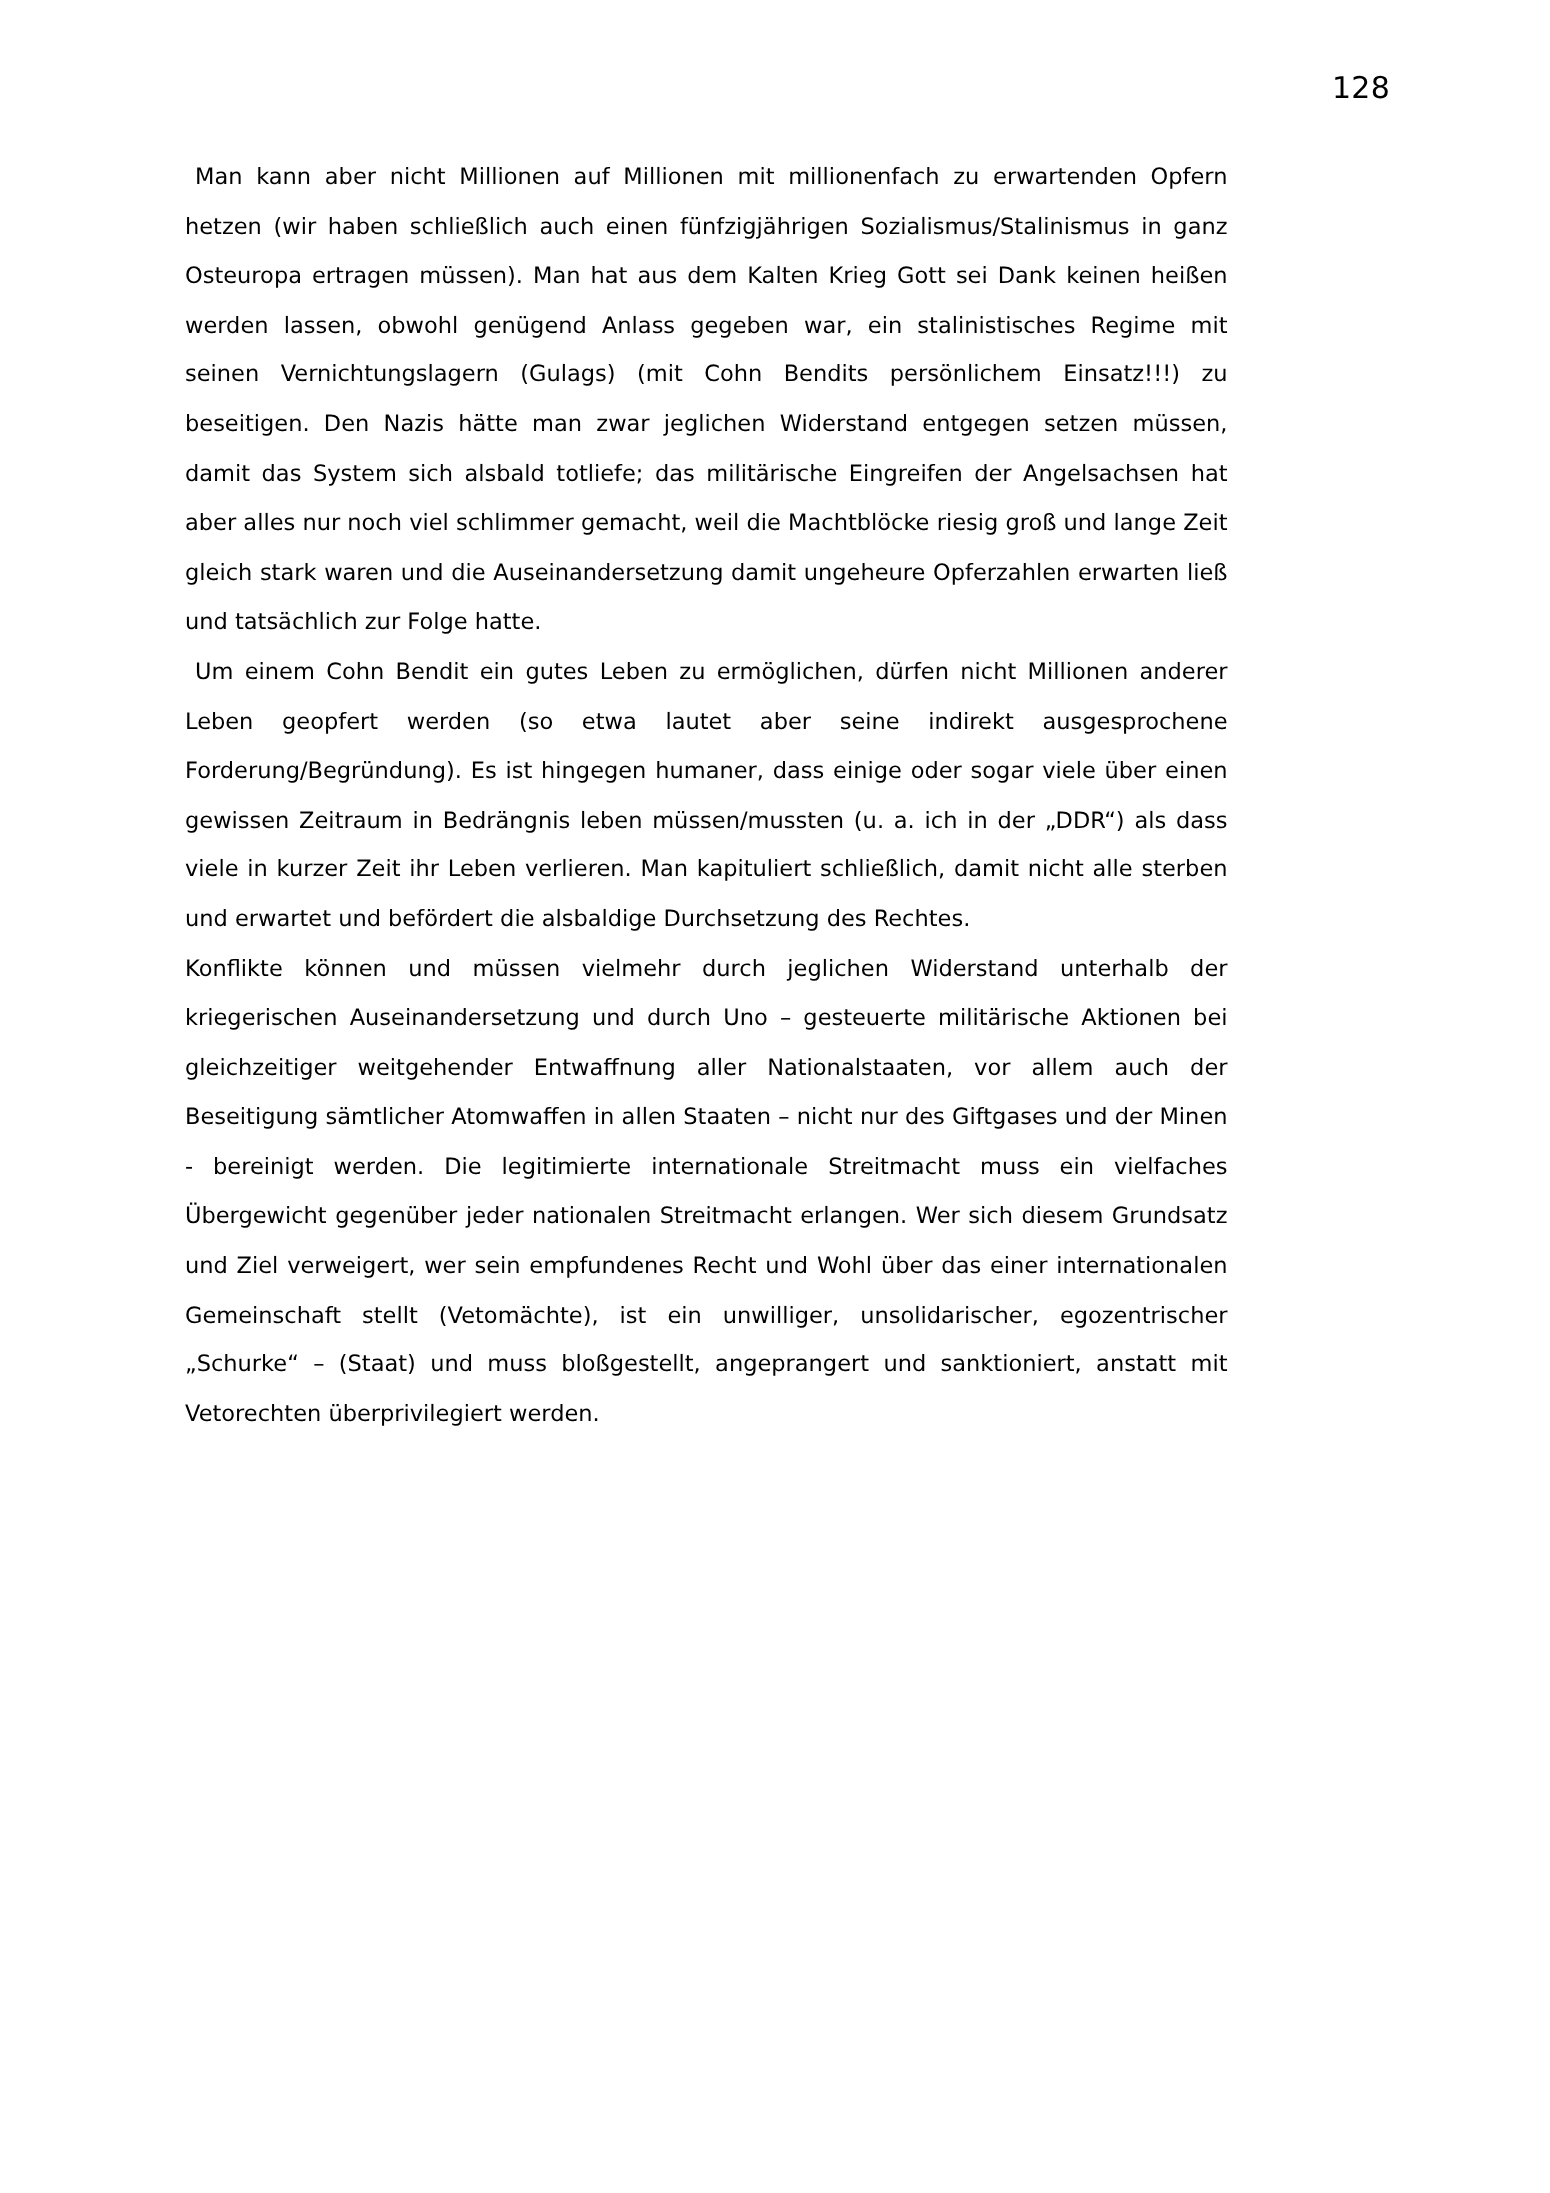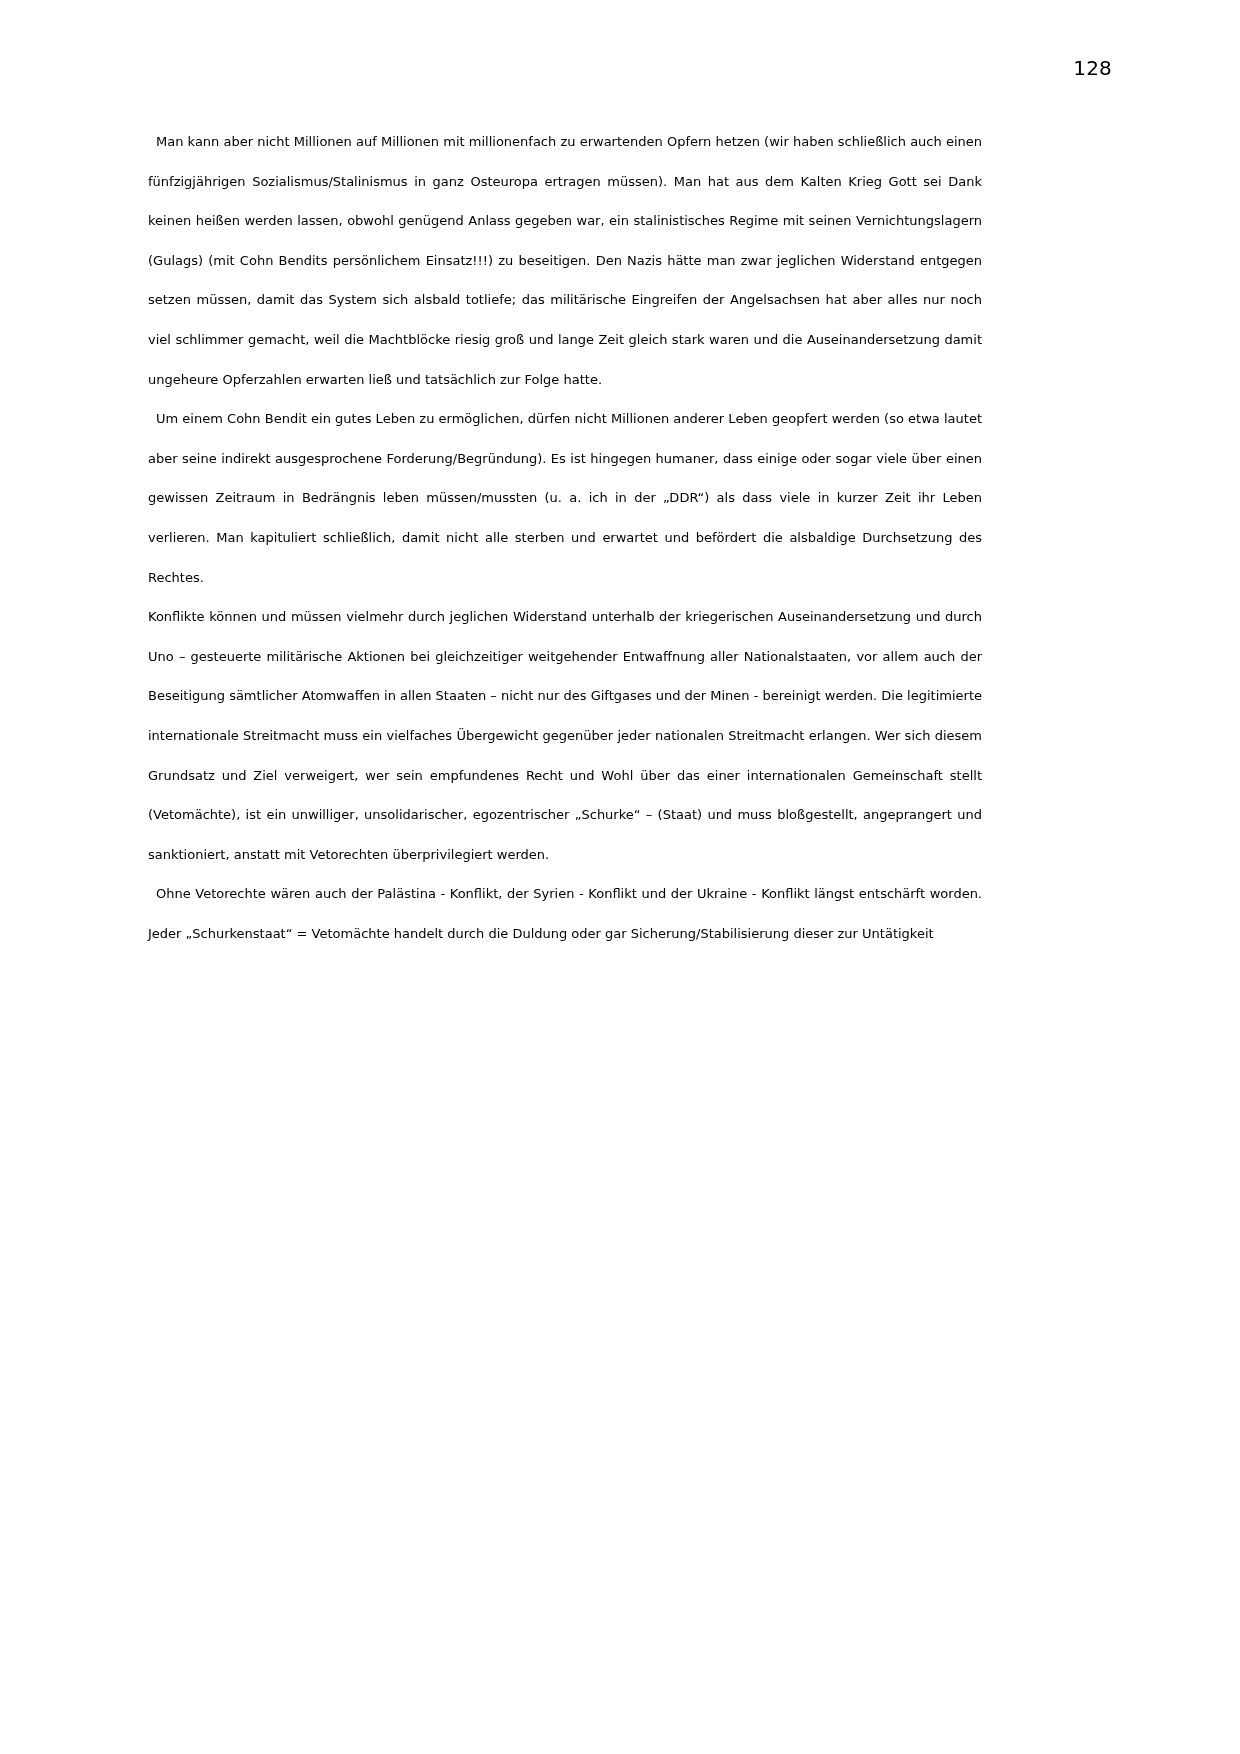--- a/index.html
+++ b/index.html
@@ -14,33 +14,33 @@
     margin: 0 auto;
     background: #ffffff;
     box-sizing: border-box;
     font-family: "DejaVu Sans", sans-serif;
     color: #000000;
   }
   .page-number {
     position: absolute;
     top: 58px;
     right: 128px;
-    font-size: 20px;
+    font-size: 24px;
     line-height: 1;
     letter-spacing: 0.2px;
   }
   .content {
     position: absolute;
     top: 122px;
     left: 148px;
     width: 834px;
   }
   p {
     margin: 0;
-    font-size: 13px;
+    font-size: 18px;
     line-height: 39.6px;
     text-align: justify;
     text-justify: inter-word;
     -webkit-hyphens: none;
     hyphens: none;
   }
   p.indent {
     text-indent: 8px;
   }
   
@@ -49,16 +49,15 @@
 <body>
 
 <div class="page">
 
   <div class="page-number">128</div>
 
   <div class="content">
     <p class="indent">Man kann aber nicht Millionen auf Millionen mit millionenfach zu erwartenden Opfern hetzen (wir haben schließlich auch einen fünfzigjährigen Sozialismus/Stalinismus in ganz Osteuropa ertragen müssen). Man hat aus dem Kalten Krieg Gott sei Dank keinen heißen werden lassen, obwohl genügend Anlass gegeben war, ein stalinistisches Regime mit seinen Vernichtungslagern (Gulags) (mit Cohn Bendits persönlichem Einsatz!!!) zu beseitigen. Den Nazis hätte man zwar jeglichen  Widerstand entgegen setzen  müssen, damit das System sich alsbald totliefe; das militärische Eingreifen der Angelsachsen hat aber alles nur noch viel schlimmer gemacht, weil die Machtblöcke riesig groß und lange Zeit gleich stark waren und die Auseinandersetzung damit ungeheure   Opferzahlen erwarten ließ und tatsächlich zur Folge hatte.</p>
     <p class="indent">Um einem Cohn Bendit ein gutes Leben zu ermöglichen, dürfen nicht Millionen anderer Leben geopfert werden (so etwa lautet aber seine indirekt ausgesprochene Forderung/Begründung). Es ist hingegen humaner, dass einige oder sogar viele über einen gewissen Zeitraum in Bedrängnis leben müssen/mussten  (u. a. ich in der „DDR“) als dass viele in kurzer Zeit ihr Leben verlieren. Man kapituliert schließlich, damit nicht alle sterben und erwartet und befördert die alsbaldige Durchsetzung des Rechtes.</p>
     <p>Konflikte können und müssen vielmehr durch jeglichen Widerstand unterhalb der kriegerischen Auseinandersetzung und durch Uno – gesteuerte militärische Aktionen   bei gleichzeitiger weitgehender Entwaffnung aller Nationalstaaten, vor allem auch der Beseitigung sämtlicher Atomwaffen in allen Staaten – nicht nur des Giftgases und der Minen -   bereinigt werden. Die legitimierte internationale Streitmacht muss ein vielfaches Übergewicht gegenüber jeder nationalen Streitmacht erlangen. Wer sich diesem Grundsatz und Ziel verweigert, wer sein empfundenes Recht und Wohl über das einer internationalen Gemeinschaft stellt (Vetomächte), ist ein unwilliger, unsolidarischer, egozentrischer „Schurke“ – (Staat) und muss bloßgestellt, angeprangert und sanktioniert, anstatt   mit Vetorechten überprivilegiert werden.</p>
-    <p class="indent">Ohne Vetorechte wären auch der Palästina - Konflikt, der Syrien - Konflikt und der Ukraine - Konflikt längst entschärft worden. Jeder „Schurkenstaat“ = Vetomächte handelt durch  die Duldung oder gar Sicherung/Stabilisierung  dieser zur Untätigkeit</p>
   </div>
 
 </div>
 
 </body></html>

